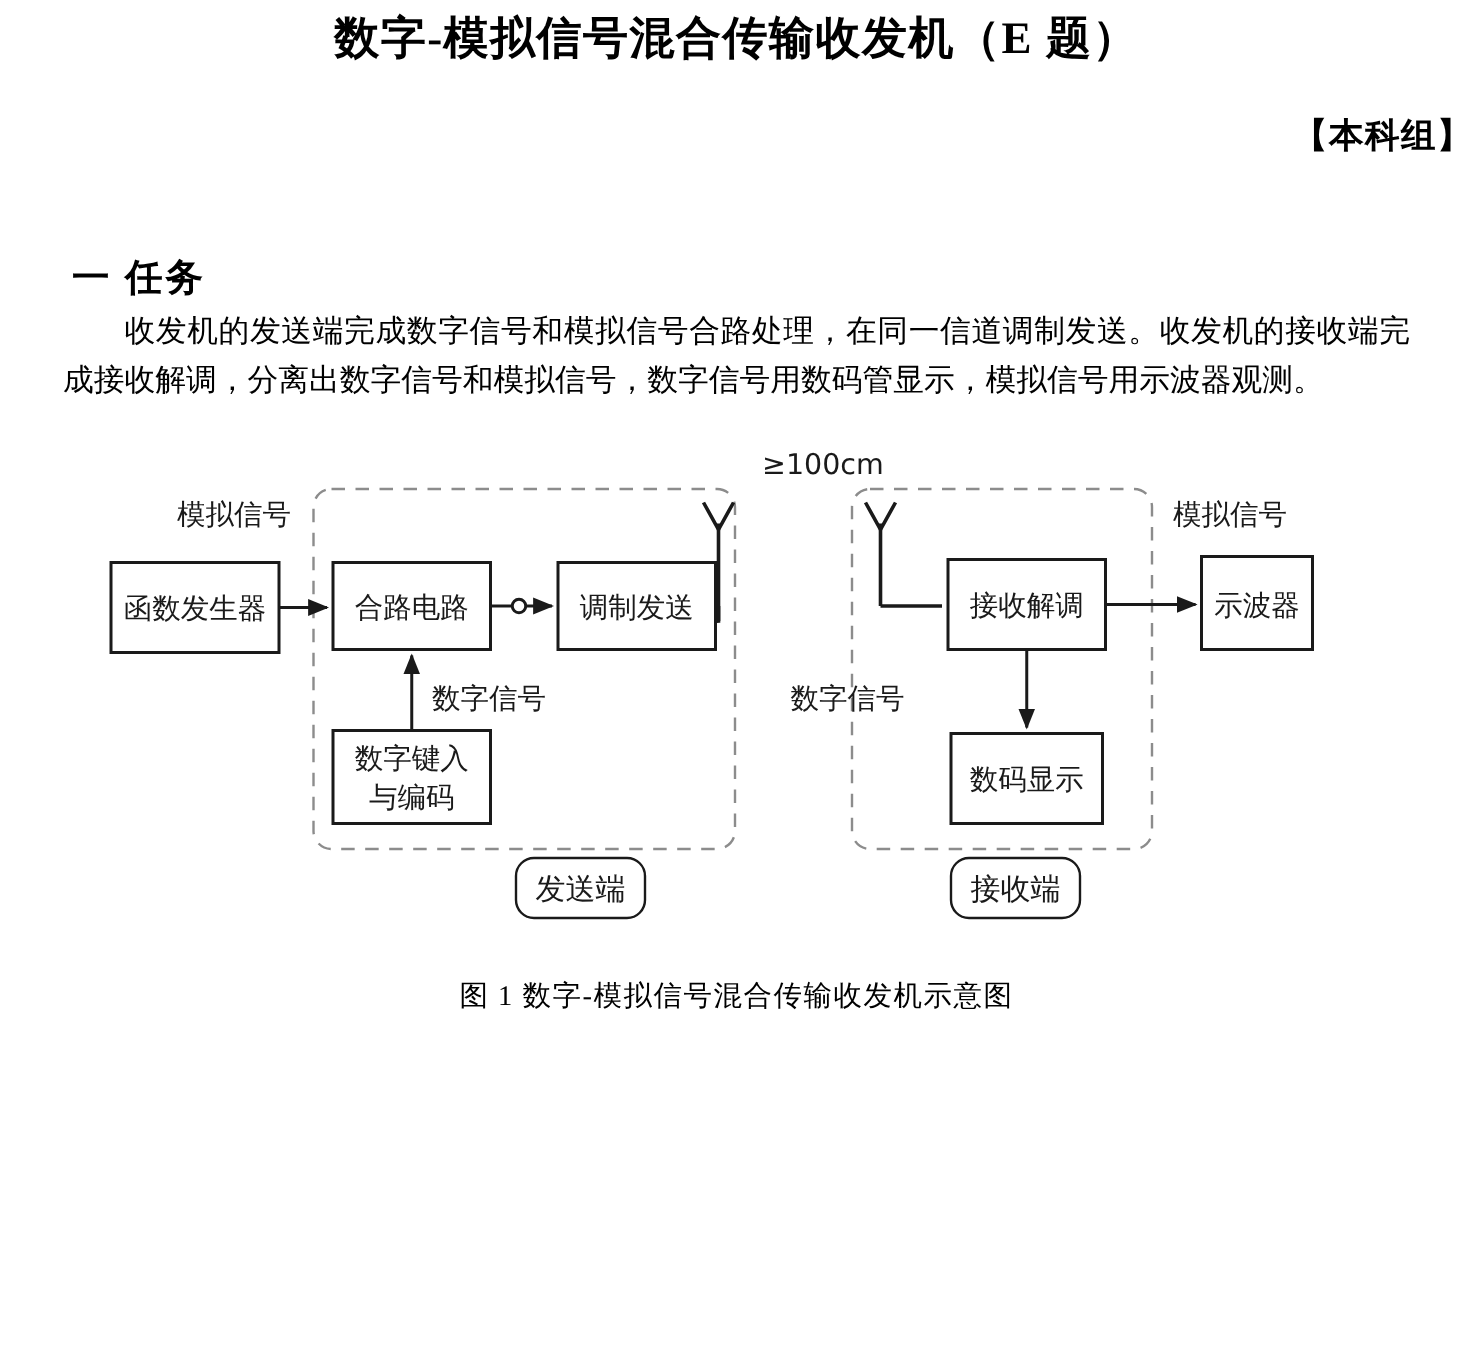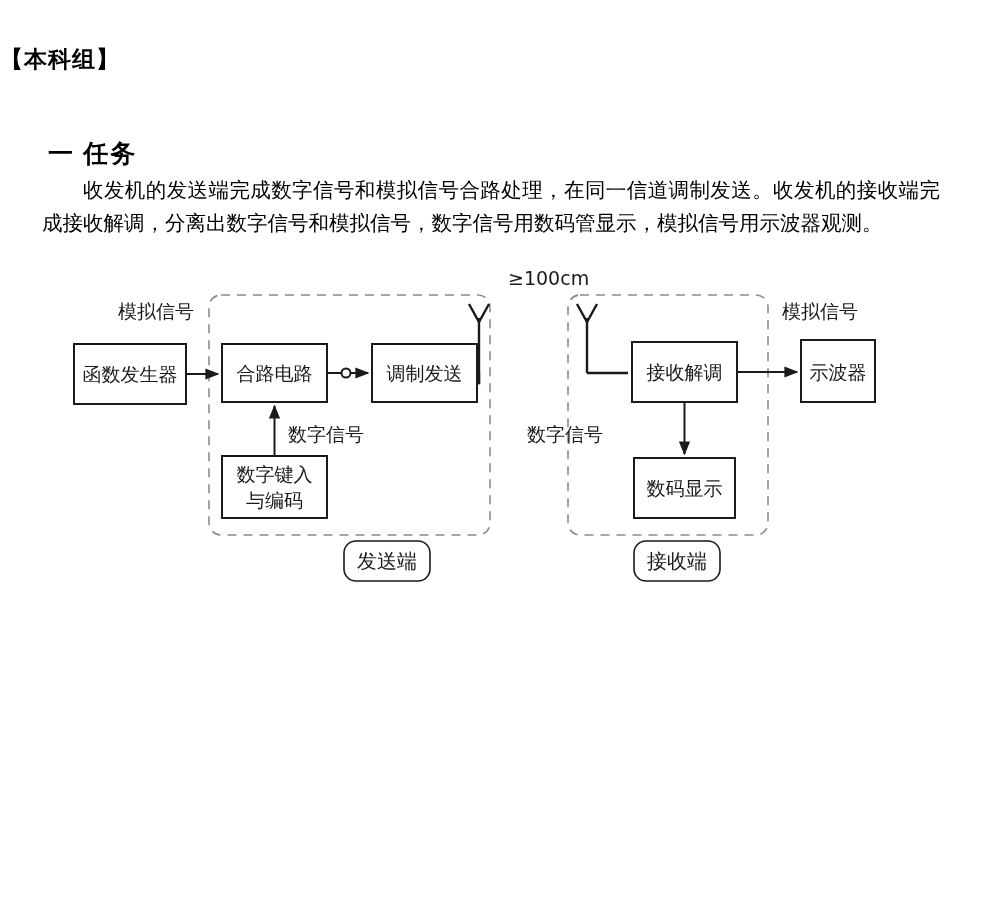--- a/index.html
+++ b/index.html
@@ -16,24 +16,24 @@
   .doc-title{
     text-align:center;
     font-size:30px;
     font-weight:bold;
     letter-spacing:1px;
     margin:6px 0 0 0;
     line-height:1.35;
     font-family:"Liberation Serif","DejaVu Serif",serif;
   }
   .doc-subtitle{
-    text-align:left;
+    text-align:right;
     font-size:23px;
     font-weight:bold;
-    margin:44px 0 0 0;
+    margin:28px 0 0 0;
     letter-spacing:1px;
   }
   .section-heading{
     font-size:25px;
     font-weight:bold;
     margin:62px 0 0 48px;
     letter-spacing:2px;
   }
   .para{
     font-size:20.5px;
@@ -58,20 +58,21 @@
     letter-spacing:1px;
   }
   svg{display:block;}
   .blk{font-family:"DejaVu Sans","Liberation Sans",sans-serif;}
 </style>
 </head>
 <body>
 
 <div class="page">
 
+  <h1 class="doc-title">数字-模拟信号混合传输收发机（E 题）</h1>
   <h2 class="doc-subtitle">【本科组】</h2>
 
   <h3 class="section-heading">一  任务</h3>
 
   <p class="para tight">收发机的发送端完成数字信号和模拟信号合路处理，在同一信道调制发送。收发机的接收端完成接收解调，分离出数字信号和模拟信号，数字信号用数码管显示，模拟信号用示波器观测。</p>
 
   <div class="figure-wrap">
     <svg width="982" height="330" viewBox="0 0 982 330">
       <defs>
         <marker id="arrow" viewBox="0 0 10 10" refX="9" refY="5" markerWidth="7" markerHeight="7" orient="auto-start-reverse">
@@ -135,14 +136,15 @@
       <text class="blk" x="684.5" y="229" font-size="19" text-anchor="middle" fill="#1a1a1a">数码显示</text>
 
       <rect x="344" y="275" width="86" height="40" rx="12" ry="12" fill="#ffffff" stroke="#1a1a1a" stroke-width="1.6"></rect>
       <text class="blk" x="387" y="302" font-size="20" text-anchor="middle" fill="#1a1a1a">发送端</text>
 
       <rect x="634" y="275" width="86" height="40" rx="12" ry="12" fill="#ffffff" stroke="#1a1a1a" stroke-width="1.6"></rect>
       <text class="blk" x="677" y="302" font-size="20" text-anchor="middle" fill="#1a1a1a">接收端</text>
     </svg>
   </div>
 
+  <div class="fig-caption">图 1  数字-模拟信号混合传输收发机示意图</div>
 
 </div>
 
 </body></html>

